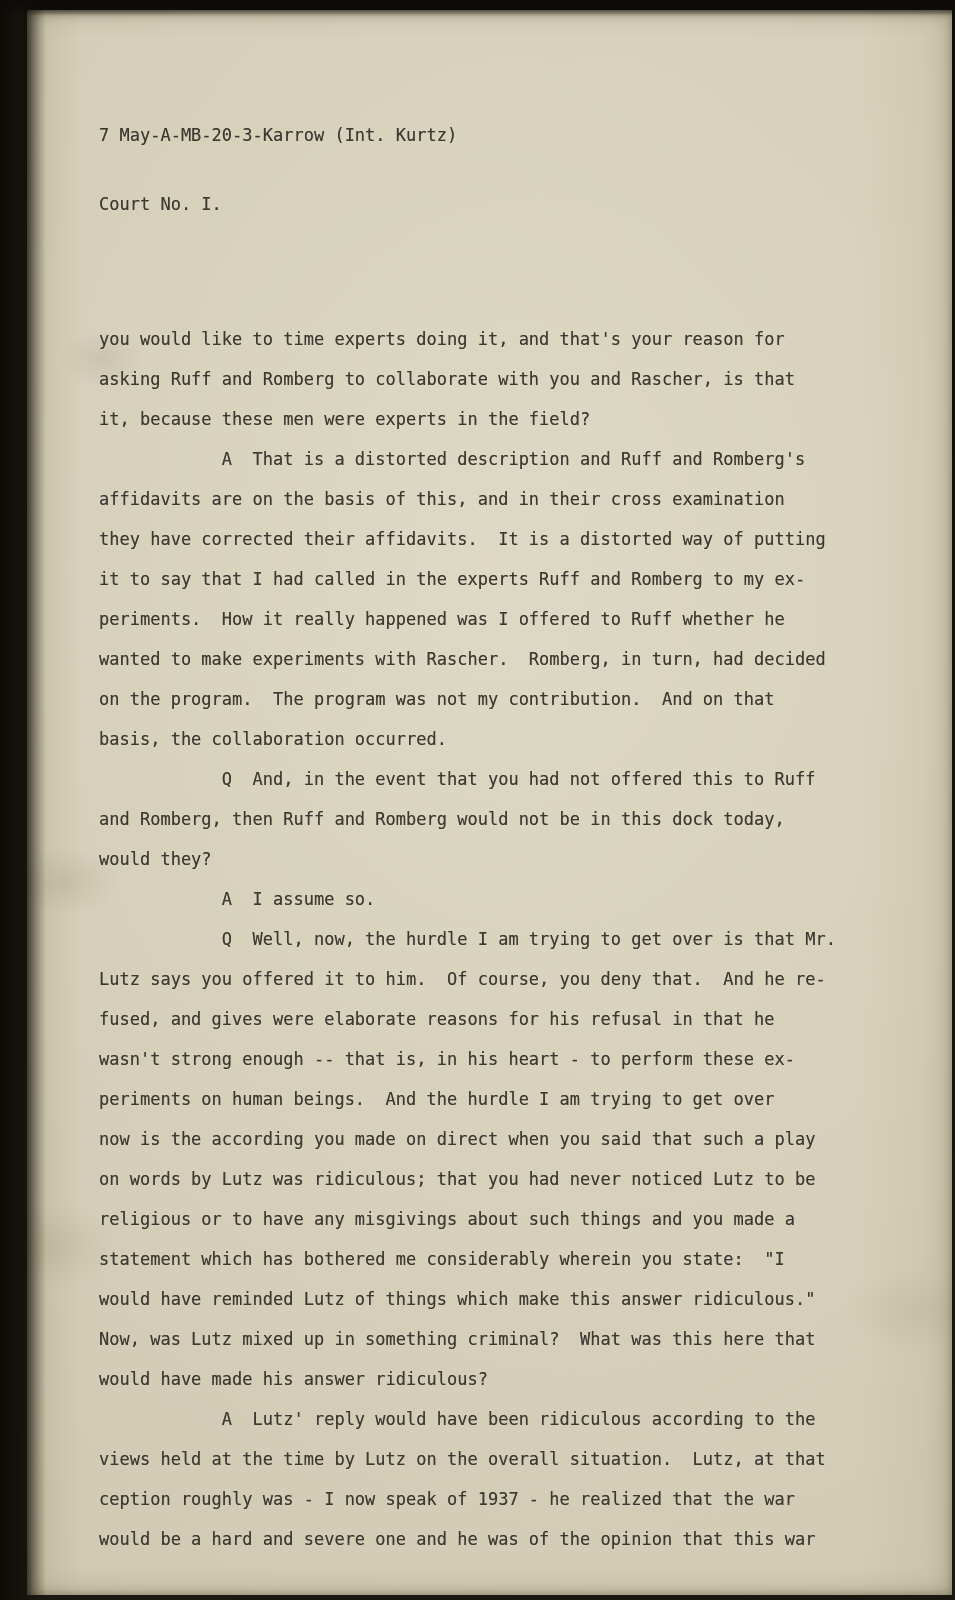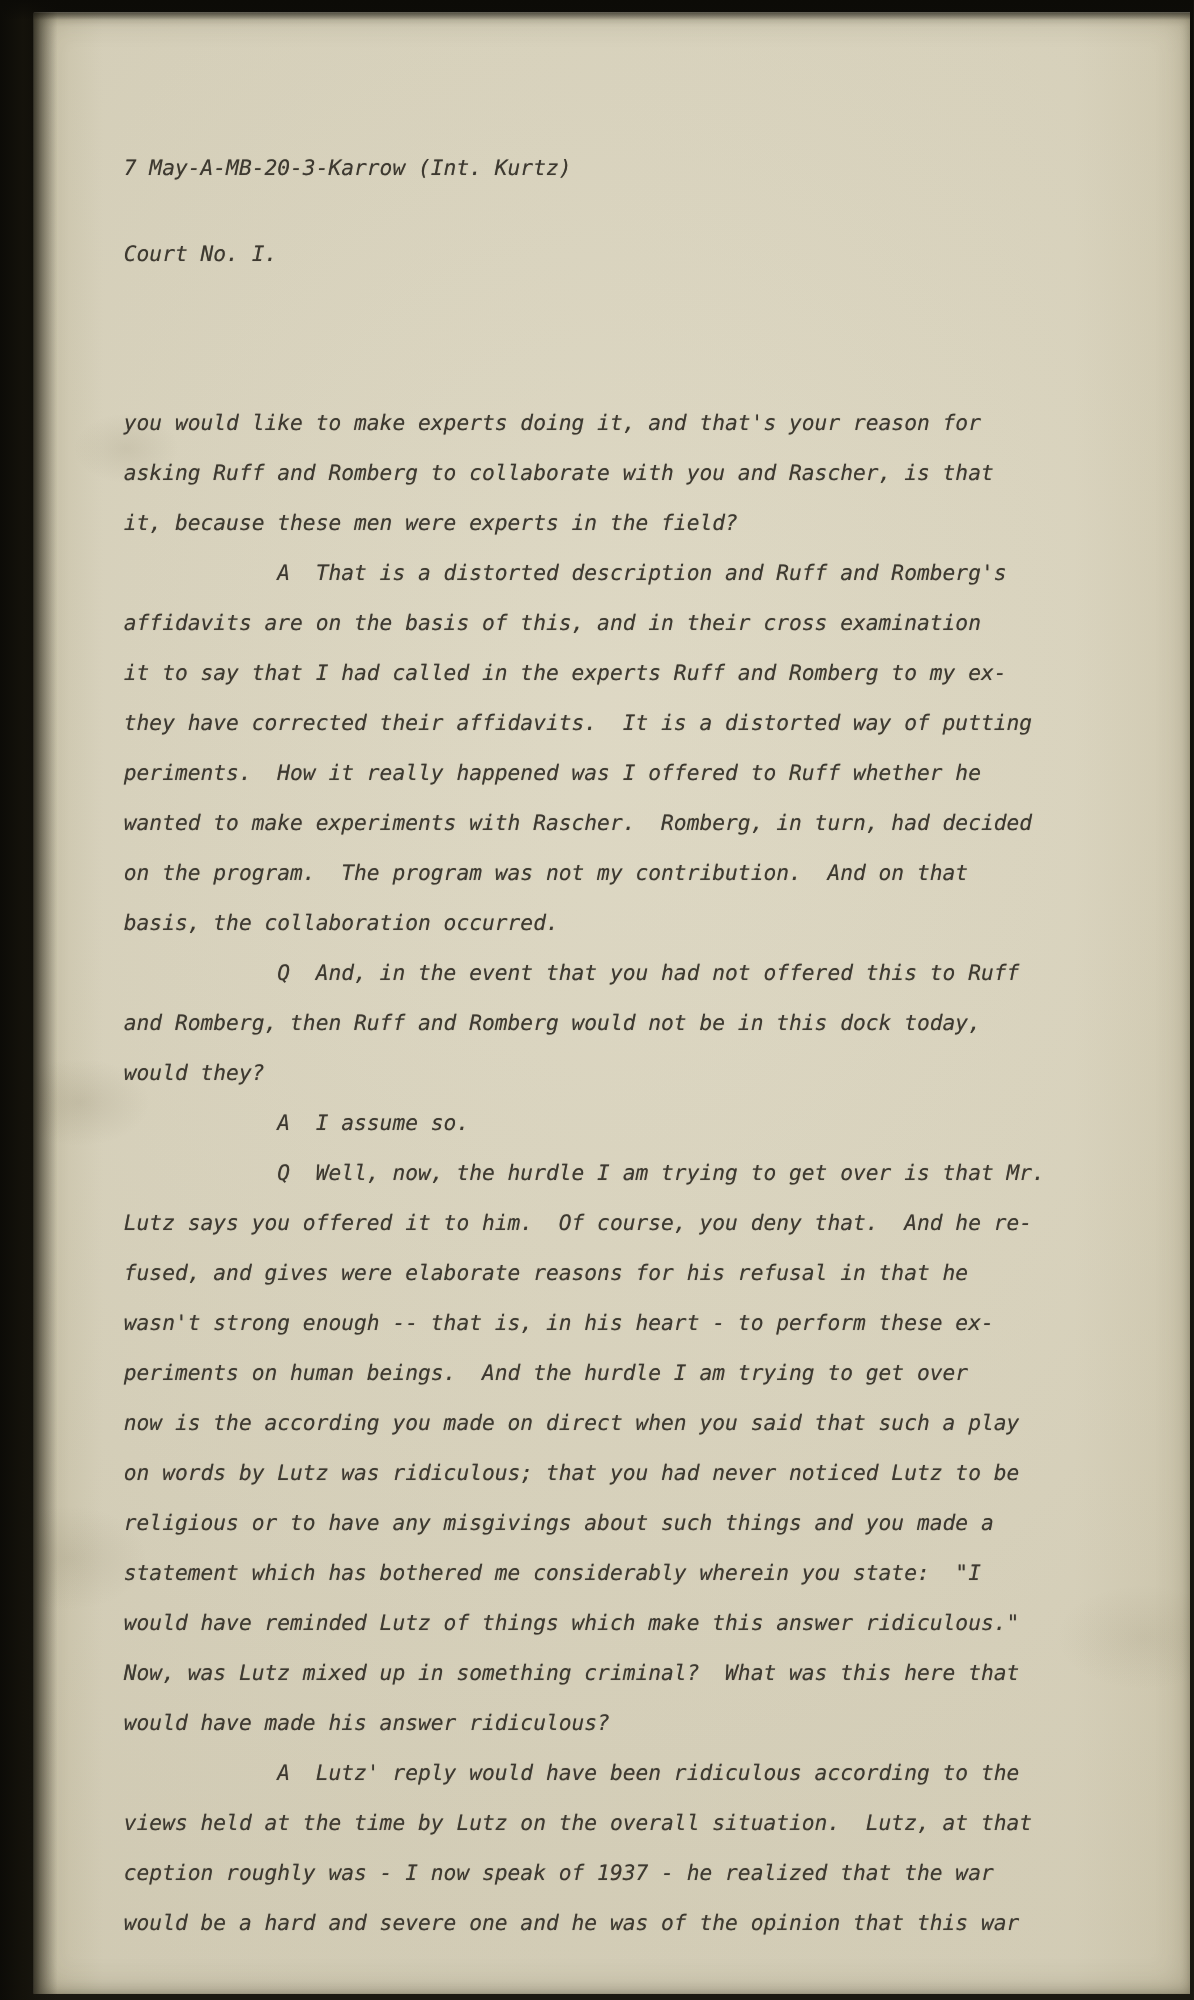--- a/index.html
+++ b/index.html
@@ -61,21 +61,20 @@
       #0c0b07 0%,
       rgba(12,11,7,0.55) 55%,
       rgba(12,11,7,0) 100%);
   }
   .content {
     position: relative;
     z-index: 2;
     padding: 68px 70px 0 72px;
     color: #3d3930;
     text-shadow: 0 0 0.6px rgba(61,57,48,0.55);
-    font-style: italic;
   }
   .header {
     font-size: 17px;
     line-height: 23px;
     white-space: pre;
   }
   .body {
     margin-top: 57px;
     font-size: 17px;
   }
@@ -91,29 +90,29 @@
 
 <div class="scan">
   <div class="paper">
     <div class="content">
       <div class="header">
         <div>7 May-A-MB-20-3-Karrow (Int. Kurtz)</div>
         <div>Court No. I.</div>
       </div>
       <div class="body" id="body-lines">
           <div class="paragraph">
-            <div class="line">you would like to make experts doing it, and that's your reason for</div>
+            <div class="line">you would like to time experts doing it, and that's your reason for</div>
             <div class="line">asking Ruff and Romberg to collaborate with you and Rascher, is that</div>
             <div class="line">it, because these men were experts in the field?</div>
           </div>
           <div class="paragraph">
             <div class="line">            A  That is a distorted description and Ruff and Romberg's</div>
             <div class="line">affidavits are on the basis of this, and in their cross examination</div>
+            <div class="line">they have corrected their affidavits.  It is a distorted way of putting</div>
             <div class="line">it to say that I had called in the experts Ruff and Romberg to my ex-</div>
-            <div class="line">they have corrected their affidavits.  It is a distorted way of putting</div>
             <div class="line">periments.  How it really happened was I offered to Ruff whether he</div>
             <div class="line">wanted to make experiments with Rascher.  Romberg, in turn, had decided</div>
             <div class="line">on the program.  The program was not my contribution.  And on that</div>
             <div class="line">basis, the collaboration occurred.</div>
           </div>
           <div class="paragraph">
             <div class="line">            Q  And, in the event that you had not offered this to Ruff</div>
             <div class="line">and Romberg, then Ruff and Romberg would not be in this dock today,</div>
             <div class="line">would they?</div>
           </div>

